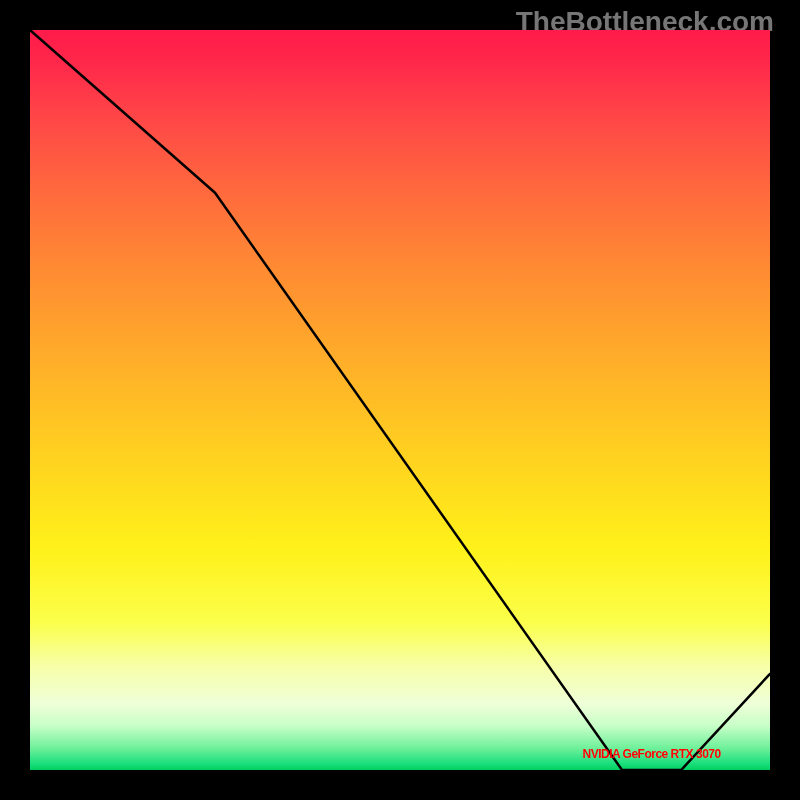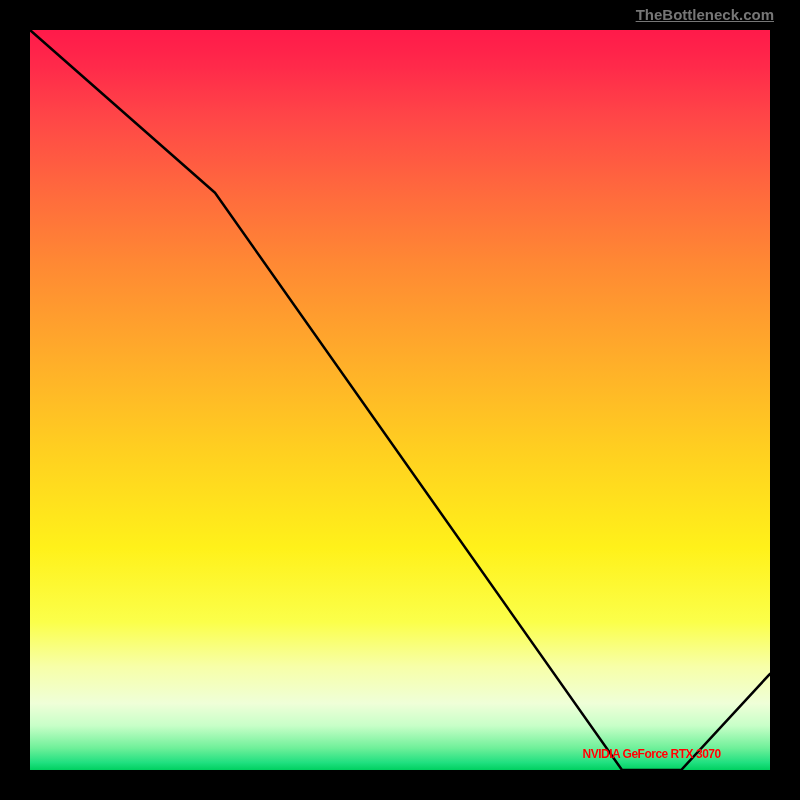--- a/index.html
+++ b/index.html
@@ -7,24 +7,23 @@
     width: 800px;
     height: 800px;
     background: #000;
     position: relative;
     font-family: Arial, sans-serif;
   }
   .attribution {
     position: absolute;
     top: 6px;
     right: 26px;
-    font-size: 15px;
+    font-size: 28px;
     font-weight: bold;
     color: #767676;
-    text-decoration: underline;
   }
   .plot-area {
     position: absolute;
     left: 30px;
     top: 30px;
     width: 740px;
     height: 524px;
   }
   .gradient-bg {
     position: absolute;

